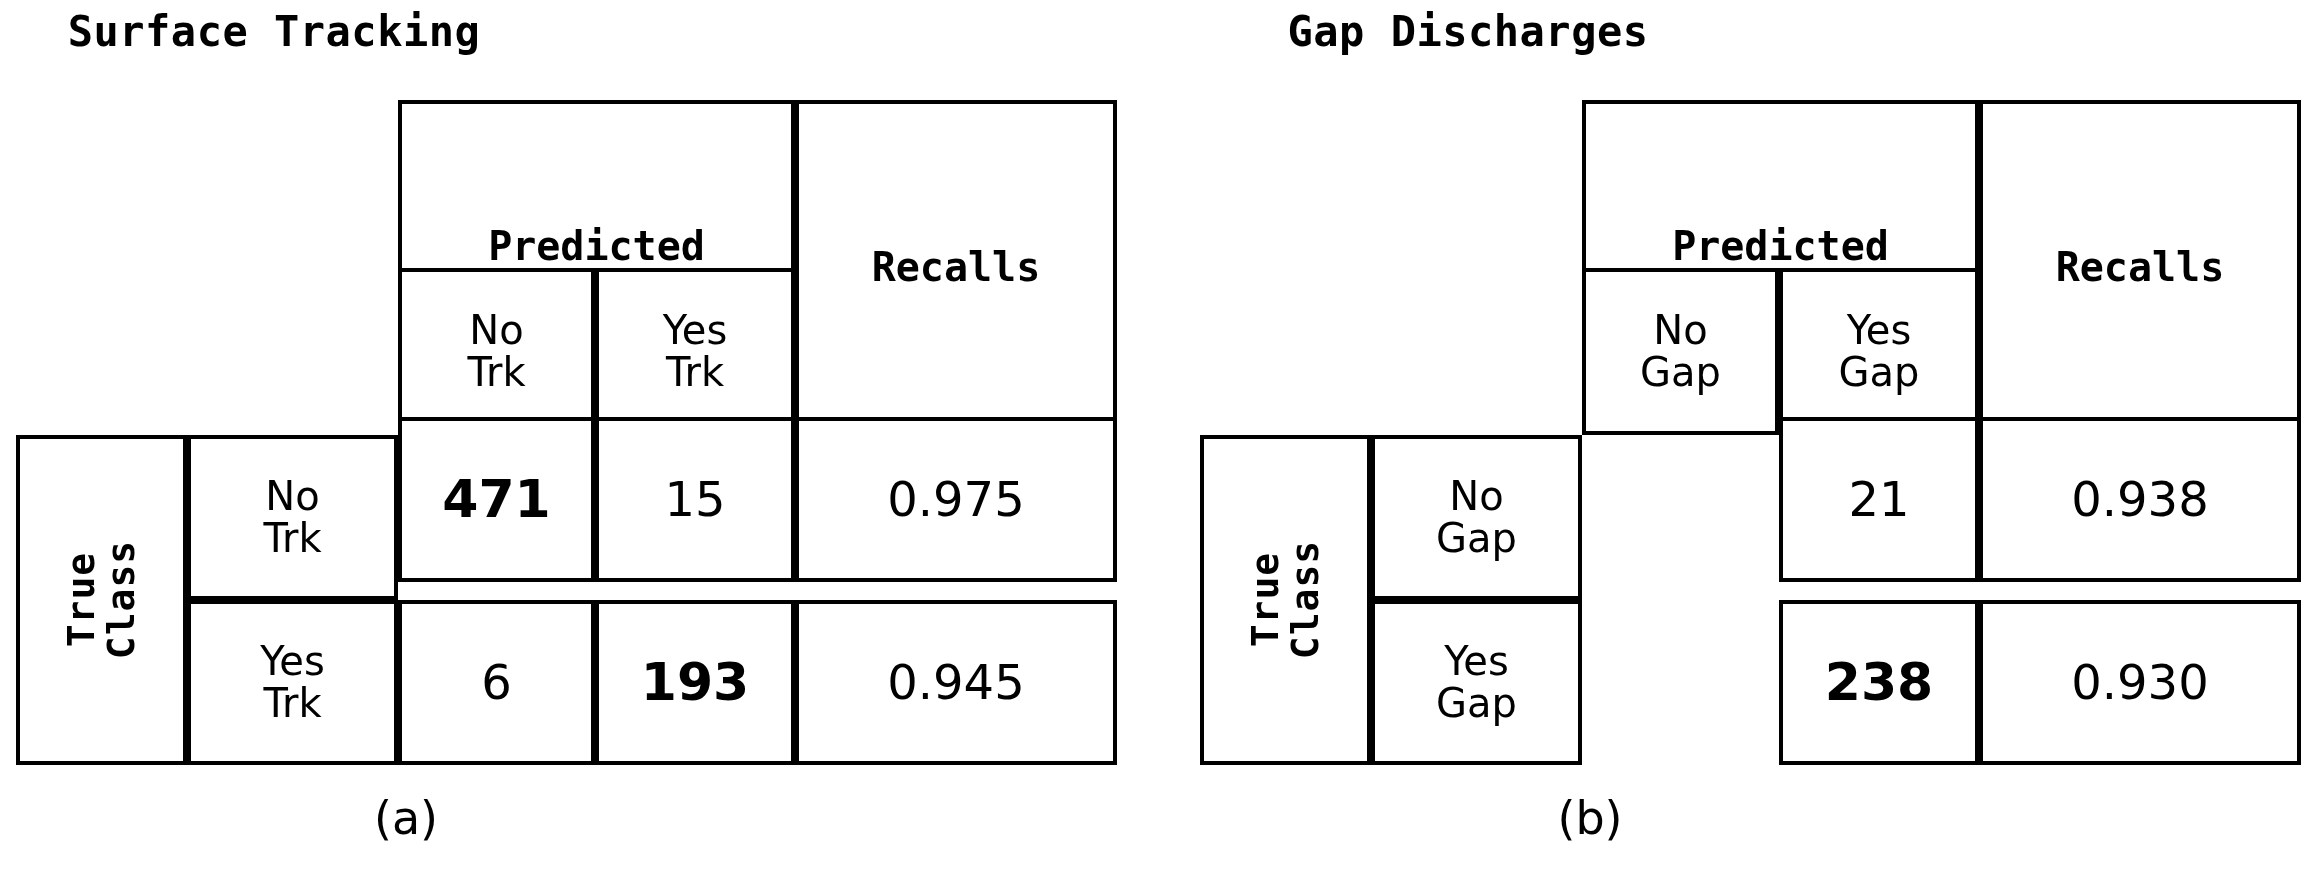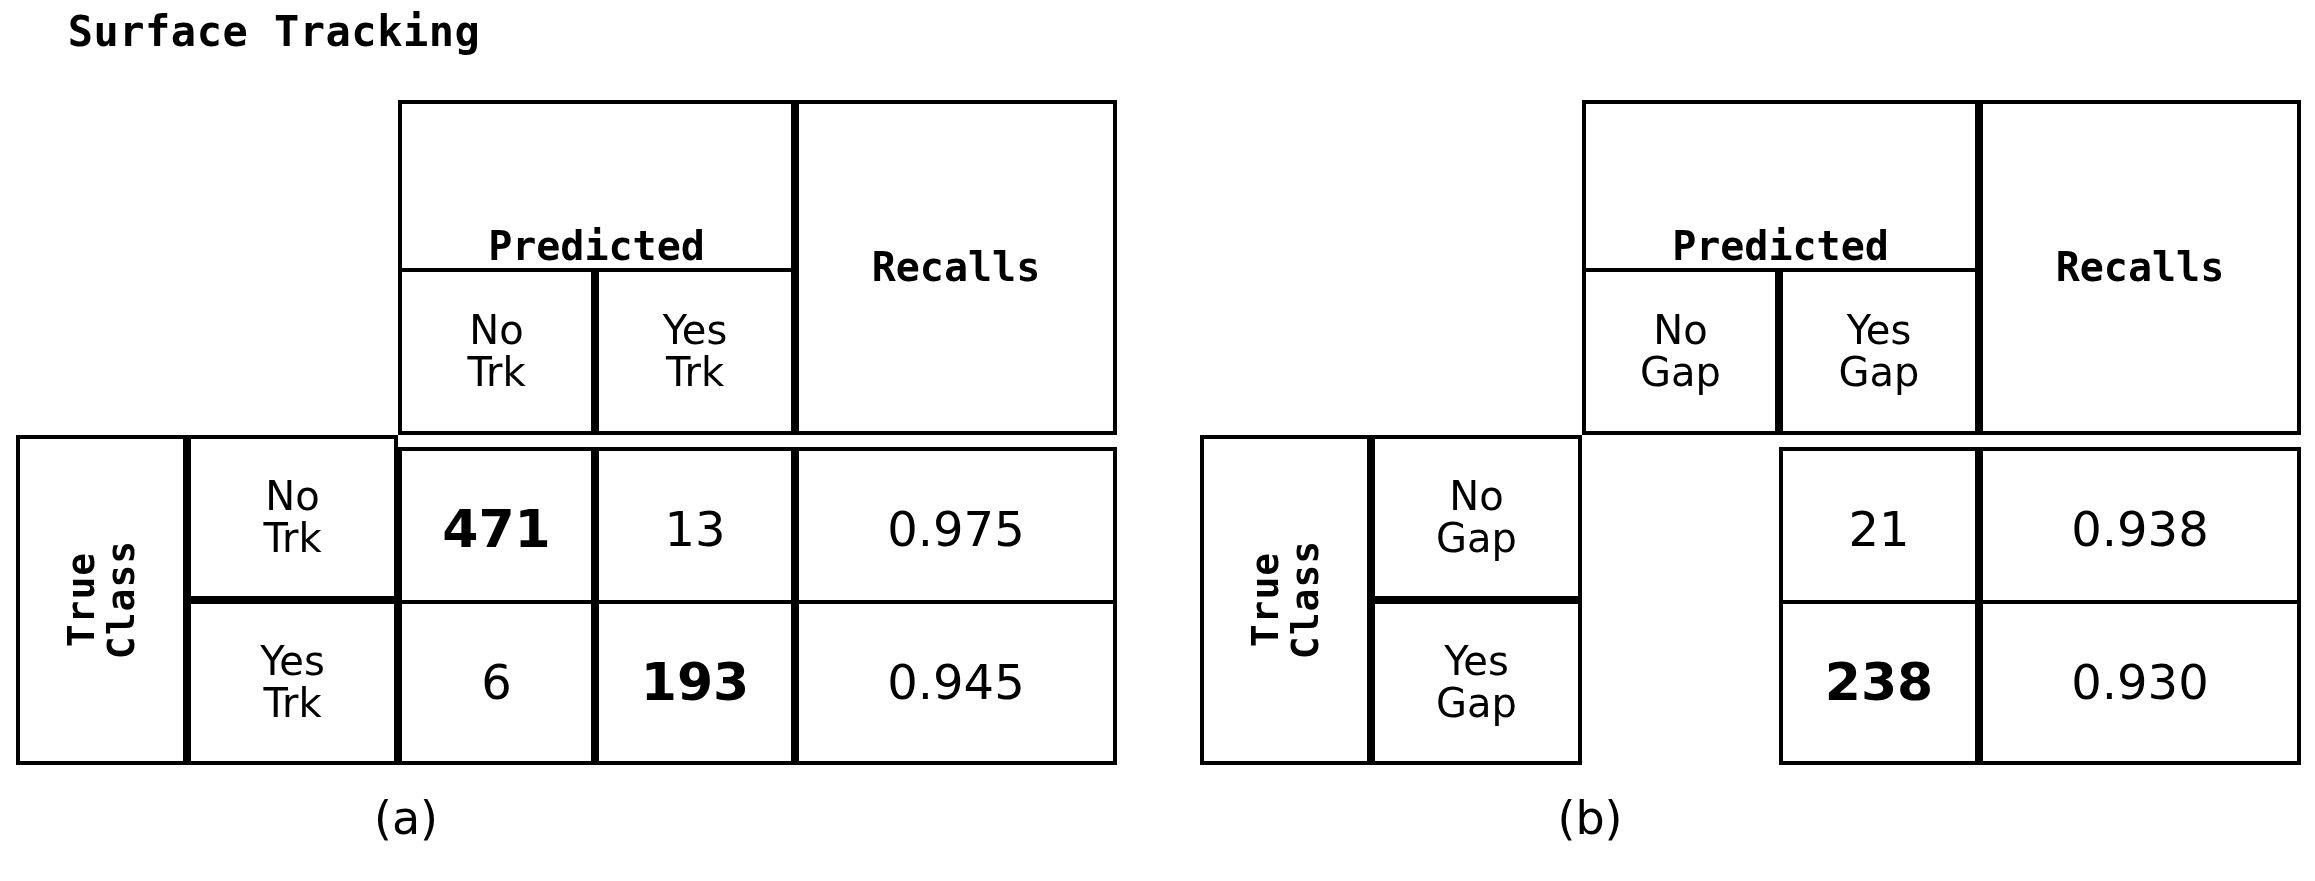--- a/index.html
+++ b/index.html
@@ -130,21 +130,21 @@
   .cell.rowlabel.r1 { top: 500px; }
 
   .cell.val {
     font-family: "DejaVu Sans", sans-serif;
     font-size: 48px;
     height: 165px;
   }
   .cell.val.c0 { left: 382px; width: 197px; }
   .cell.val.c1 { left: 579px; width: 200px; }
   .cell.val.c2 { left: 779px; width: 322px; }
-  .cell.val.r0 { top: 347px; }
+  .cell.val.r0 { top: 317px; }
   .cell.val.r1 { top: 500px; }
   .cell.val.diag { font-weight: bold; font-size: 52px; }
 </style>
 </head>
 <body>
 
 <div id="stage">
 
   <div class="panel left">
 
@@ -161,38 +161,39 @@
       <div class="cell pred-b">Yes<br>Trk</div>
 
       <div class="cell true-class">
         <span class="vtext">True<br>Class</span>
       </div>
 
       <div class="cell rowlabel r0">No<br>Trk</div>
 
       <div class="cell val c0 r0 diag">471</div>
 
-      <div class="cell val c1 r0">13</div>
+      <div class="cell val c1 r0">15</div>
 
       <div class="cell val c2 r0">0.975</div>
 
       <div class="cell rowlabel r1">Yes<br>Trk</div>
 
       <div class="cell val c0 r1">6</div>
 
       <div class="cell val c1 r1 diag">193</div>
 
       <div class="cell val c2 r1">0.945</div>
     </div>
 
     <div class="panel-caption">(a)</div>
   </div>
 
   <div class="panel right">
 
+    <div class="panel-title">Gap Discharges</div>
 
     <div class="matrix">
 
       <div class="cell pred-class">Predicted<br>Class</div>
 
       <div class="cell recalls">Recalls</div>
 
       <div class="cell pred-a">No<br>Gap</div>
 
       <div class="cell pred-b">Yes<br>Gap</div>

